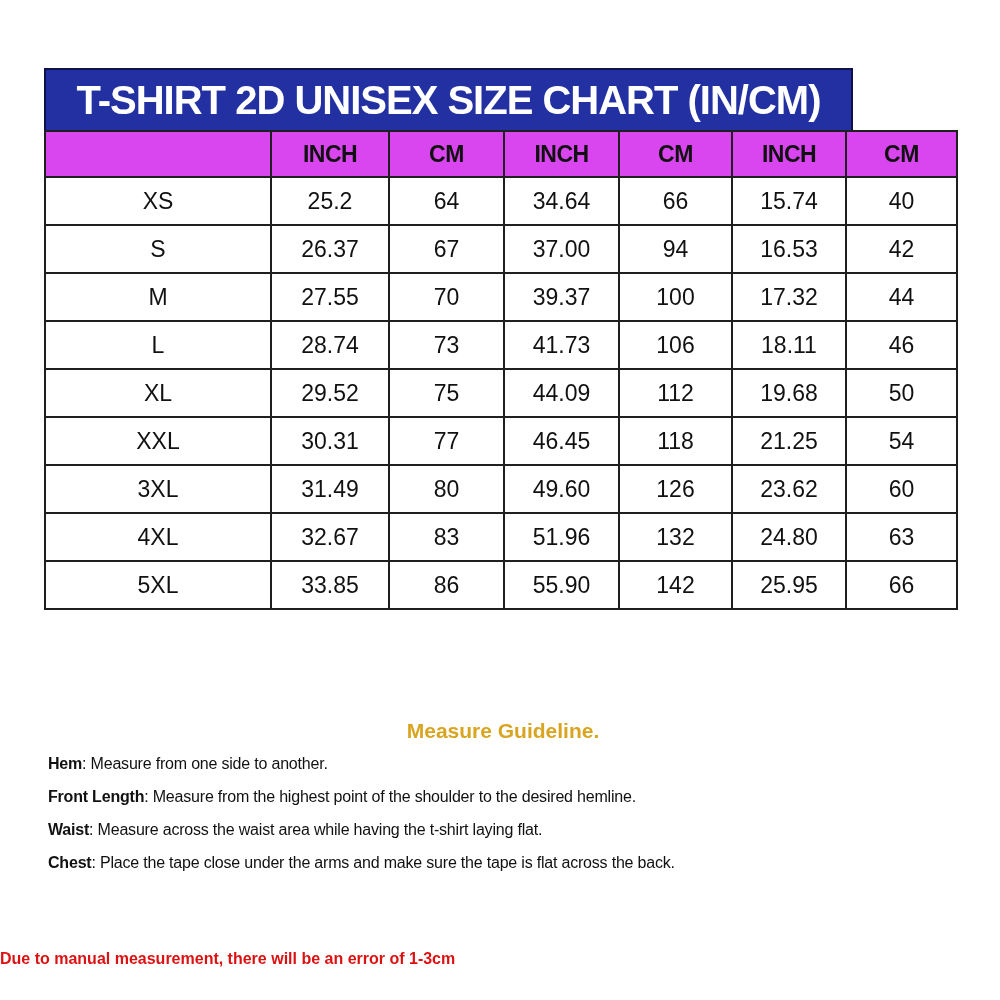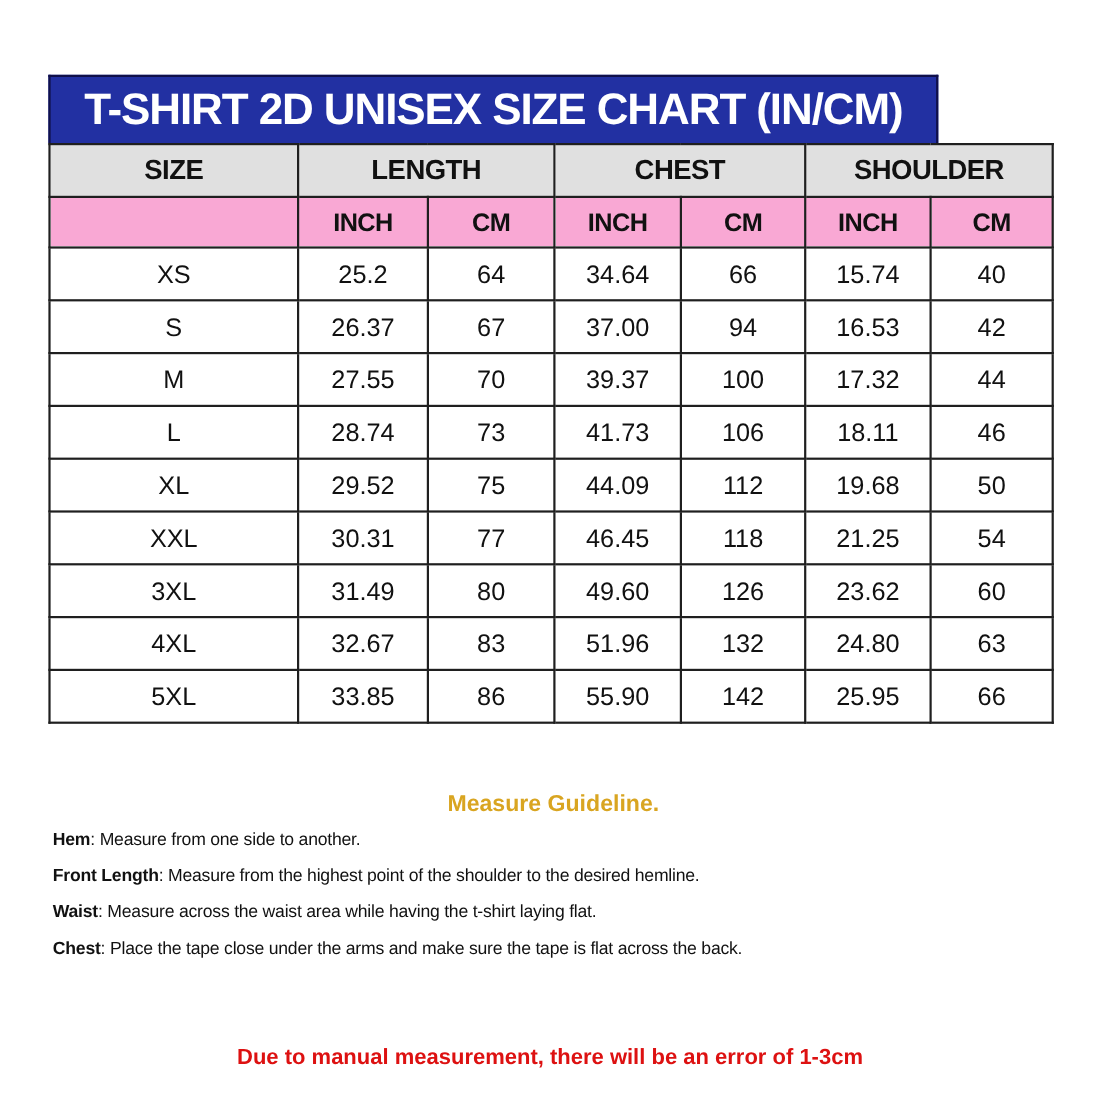--- a/index.html
+++ b/index.html
@@ -44,21 +44,21 @@
     overflow: hidden;
   }
   tr.group-row th {
     background: #E0E0E0;
     height: 48px;
     font-size: 25px;
     font-weight: bold;
     letter-spacing: -0.5px;
   }
   tr.unit-row th {
-    background: #f9a8d4;
+    background: #d946ef;
     height: 46px;
     font-size: 23px;
     font-weight: bold;
     letter-spacing: -0.5px;
   }
   tbody td {
     background: #ffffff;
     height: 48px;
     font-size: 23px;
     font-weight: 400;
@@ -82,24 +82,24 @@
     line-height: 21px;
     margin-bottom: 12px;
     letter-spacing: -0.2px;
   }
   .g-label { font-weight: bold; }
   .note {
     position: absolute;
     left: 0;
     top: 950px;
     width: 1000px;
-    text-align: center;
+    text-align: left;
     color: #DD1111;
     font-weight: bold;
-    font-size: 20px;
+    font-size: 16px;
   }
 </style>
 </head>
 <body>
 
 <div class="chart-box">
 
   <div class="title-bar">
     <span>T-SHIRT 2D UNISEX SIZE CHART (IN/CM)</span>
   </div>
@@ -108,26 +108,20 @@
     <colgroup>
       <col style="width:226px">
       <col style="width:118px">
       <col style="width:115px">
       <col style="width:115px">
       <col style="width:113px">
       <col style="width:114px">
       <col style="width:111px">
     </colgroup>
     <thead>
-      <tr class="group-row">
-        <th>SIZE</th>
-        <th colspan="2">LENGTH</th>
-        <th colspan="2">CHEST</th>
-        <th colspan="2">SHOULDER</th>
-      </tr>
       <tr class="unit-row">
         <th></th>
         <th>INCH</th>
         <th>CM</th>
         <th>INCH</th>
         <th>CM</th>
         <th>INCH</th>
         <th>CM</th>
       </tr>
     </thead>

